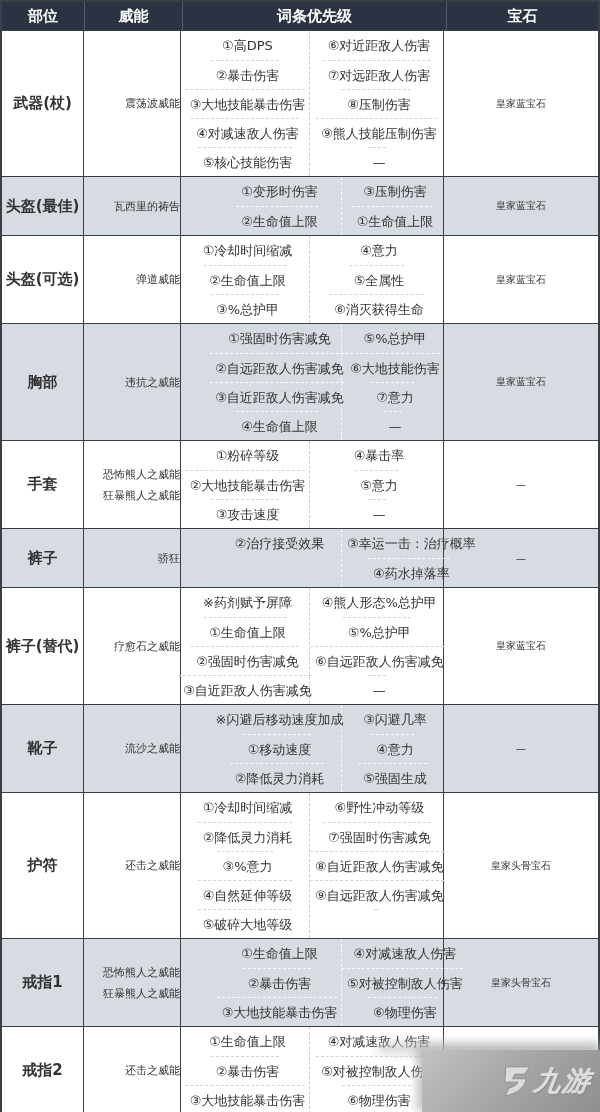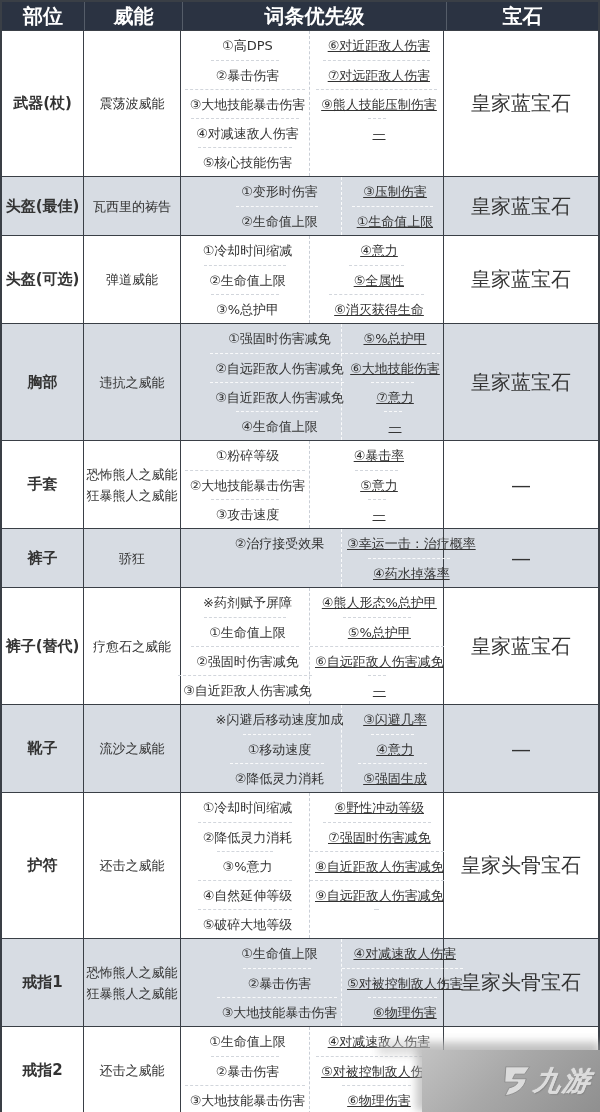--- a/index.html
+++ b/index.html
@@ -17,58 +17,58 @@
   .w-part  { width:82px;  flex:0 0 82px; }
   .w-power { width:97px;  flex:0 0 97px; }
   .w-pri   { width:263px; flex:0 0 263px; }
   .w-gem   { flex:1 1 auto; }
 
   
   .hrow {
     display:flex; height:28px;
     background:var(--header-bg, #2b3342);
     color:var(--header-text, #fff);
-    font-weight:bold; font-size:20px;
+    font-weight:bold; font-size:15px;
     border-bottom:1px solid var(--border-dark, #2f3338);
   }
   .hcell {
     display:flex; align-items:center; justify-content:center;
     border-right:1px solid #555d69;
   }
   .hcell:last-child { border-right:none; }
 
   
   .row { display:flex; border-bottom:1px solid var(--border-dark, #3a3f46); background:#fff; }
   .row:last-child { border-bottom:none; }
   .row.shade { background:var(--shade-bg, #d7dce3); }
   .cell { border-right:1px solid var(--border-dark, #3a3f46); box-sizing:border-box; }
   .cell:last-child { border-right:none; }
 
   .cell.part {
     display:flex; flex-direction:row; justify-content:center; align-items:center;
     font-weight:bold; font-size:15px; line-height:19px; text-align:center;
   }
   .cell.power {
-    display:flex; flex-direction:column; justify-content:center; align-items:center;
-    font-size:13px; line-height:21px; text-align:center; white-space:nowrap;
+    display:flex; flex-direction:column; justify-content:center; align-items:flex-end;
+    font-size:11px; line-height:21px; text-align:center; white-space:nowrap;
   }
   .cell.pwrap { display:flex; }
   .pcol { display:flex; flex-direction:column; box-sizing:border-box;align-items:center; }
   .pcol.left  { width:129px; flex:0 0 129px; border-right:1px dashed #c9ced6; }
-  .pcol.right { flex:1 1 auto;text-decoration:underline; }
+  .pcol.right { flex:1 1 auto; }
   .row.shade .pcol.left { border-right-color:rgba(255,255,255,0.85);margin-left:32px; }
   .item {
     height:29px; line-height:29px; box-sizing:border-box;
     font-size:13px; padding-left:5px; white-space:nowrap; overflow:hidden;
   }
   .item + .item { border-top:1px dashed #d2d6dc; }
   .row.shade .item + .item { border-top-color:rgba(255,255,255,0.85); }
   .cell.gem {
     display:flex; align-items:center; justify-content:center;
-    font-size:20px; text-align:center; white-space:nowrap;
+    font-size:10px; text-align:center; white-space:nowrap;
   }
 
   
   .wm-blur {
     position:absolute; left:378px; top:1041px; width:222px; height:14px;
     background:rgba(195,195,195,0.55); filter:blur(4px); pointer-events:none;
   }
   .wm-box {
     position:absolute; left:422px; top:1050px; width:178px; height:62px;
     background:linear-gradient(135deg, #c2c2c2 0%, #a8a8a8 45%, #8f8f8f 100%);
@@ -106,20 +106,21 @@
           <div class="pcol left">
             <div class="item">①高DPS</div>
             <div class="item">②暴击伤害</div>
             <div class="item">③大地技能暴击伤害</div>
             <div class="item">④对减速敌人伤害</div>
             <div class="item">⑤核心技能伤害</div>
           </div>
           <div class="pcol right">
             <div class="item">⑥对近距敌人伤害</div>
             <div class="item">⑦对远距敌人伤害</div>
+            <div class="item">⑧压制伤害</div>
             <div class="item">⑨熊人技能压制伤害</div>
             <div class="item">—</div>
           </div>
         </div>
         <div class="cell gem w-gem">皇家蓝宝石</div>
       </div>
       <div class="row shade">
         <div class="cell part w-part">
           <div>头盔</div>
           <div>(最佳)</div>

